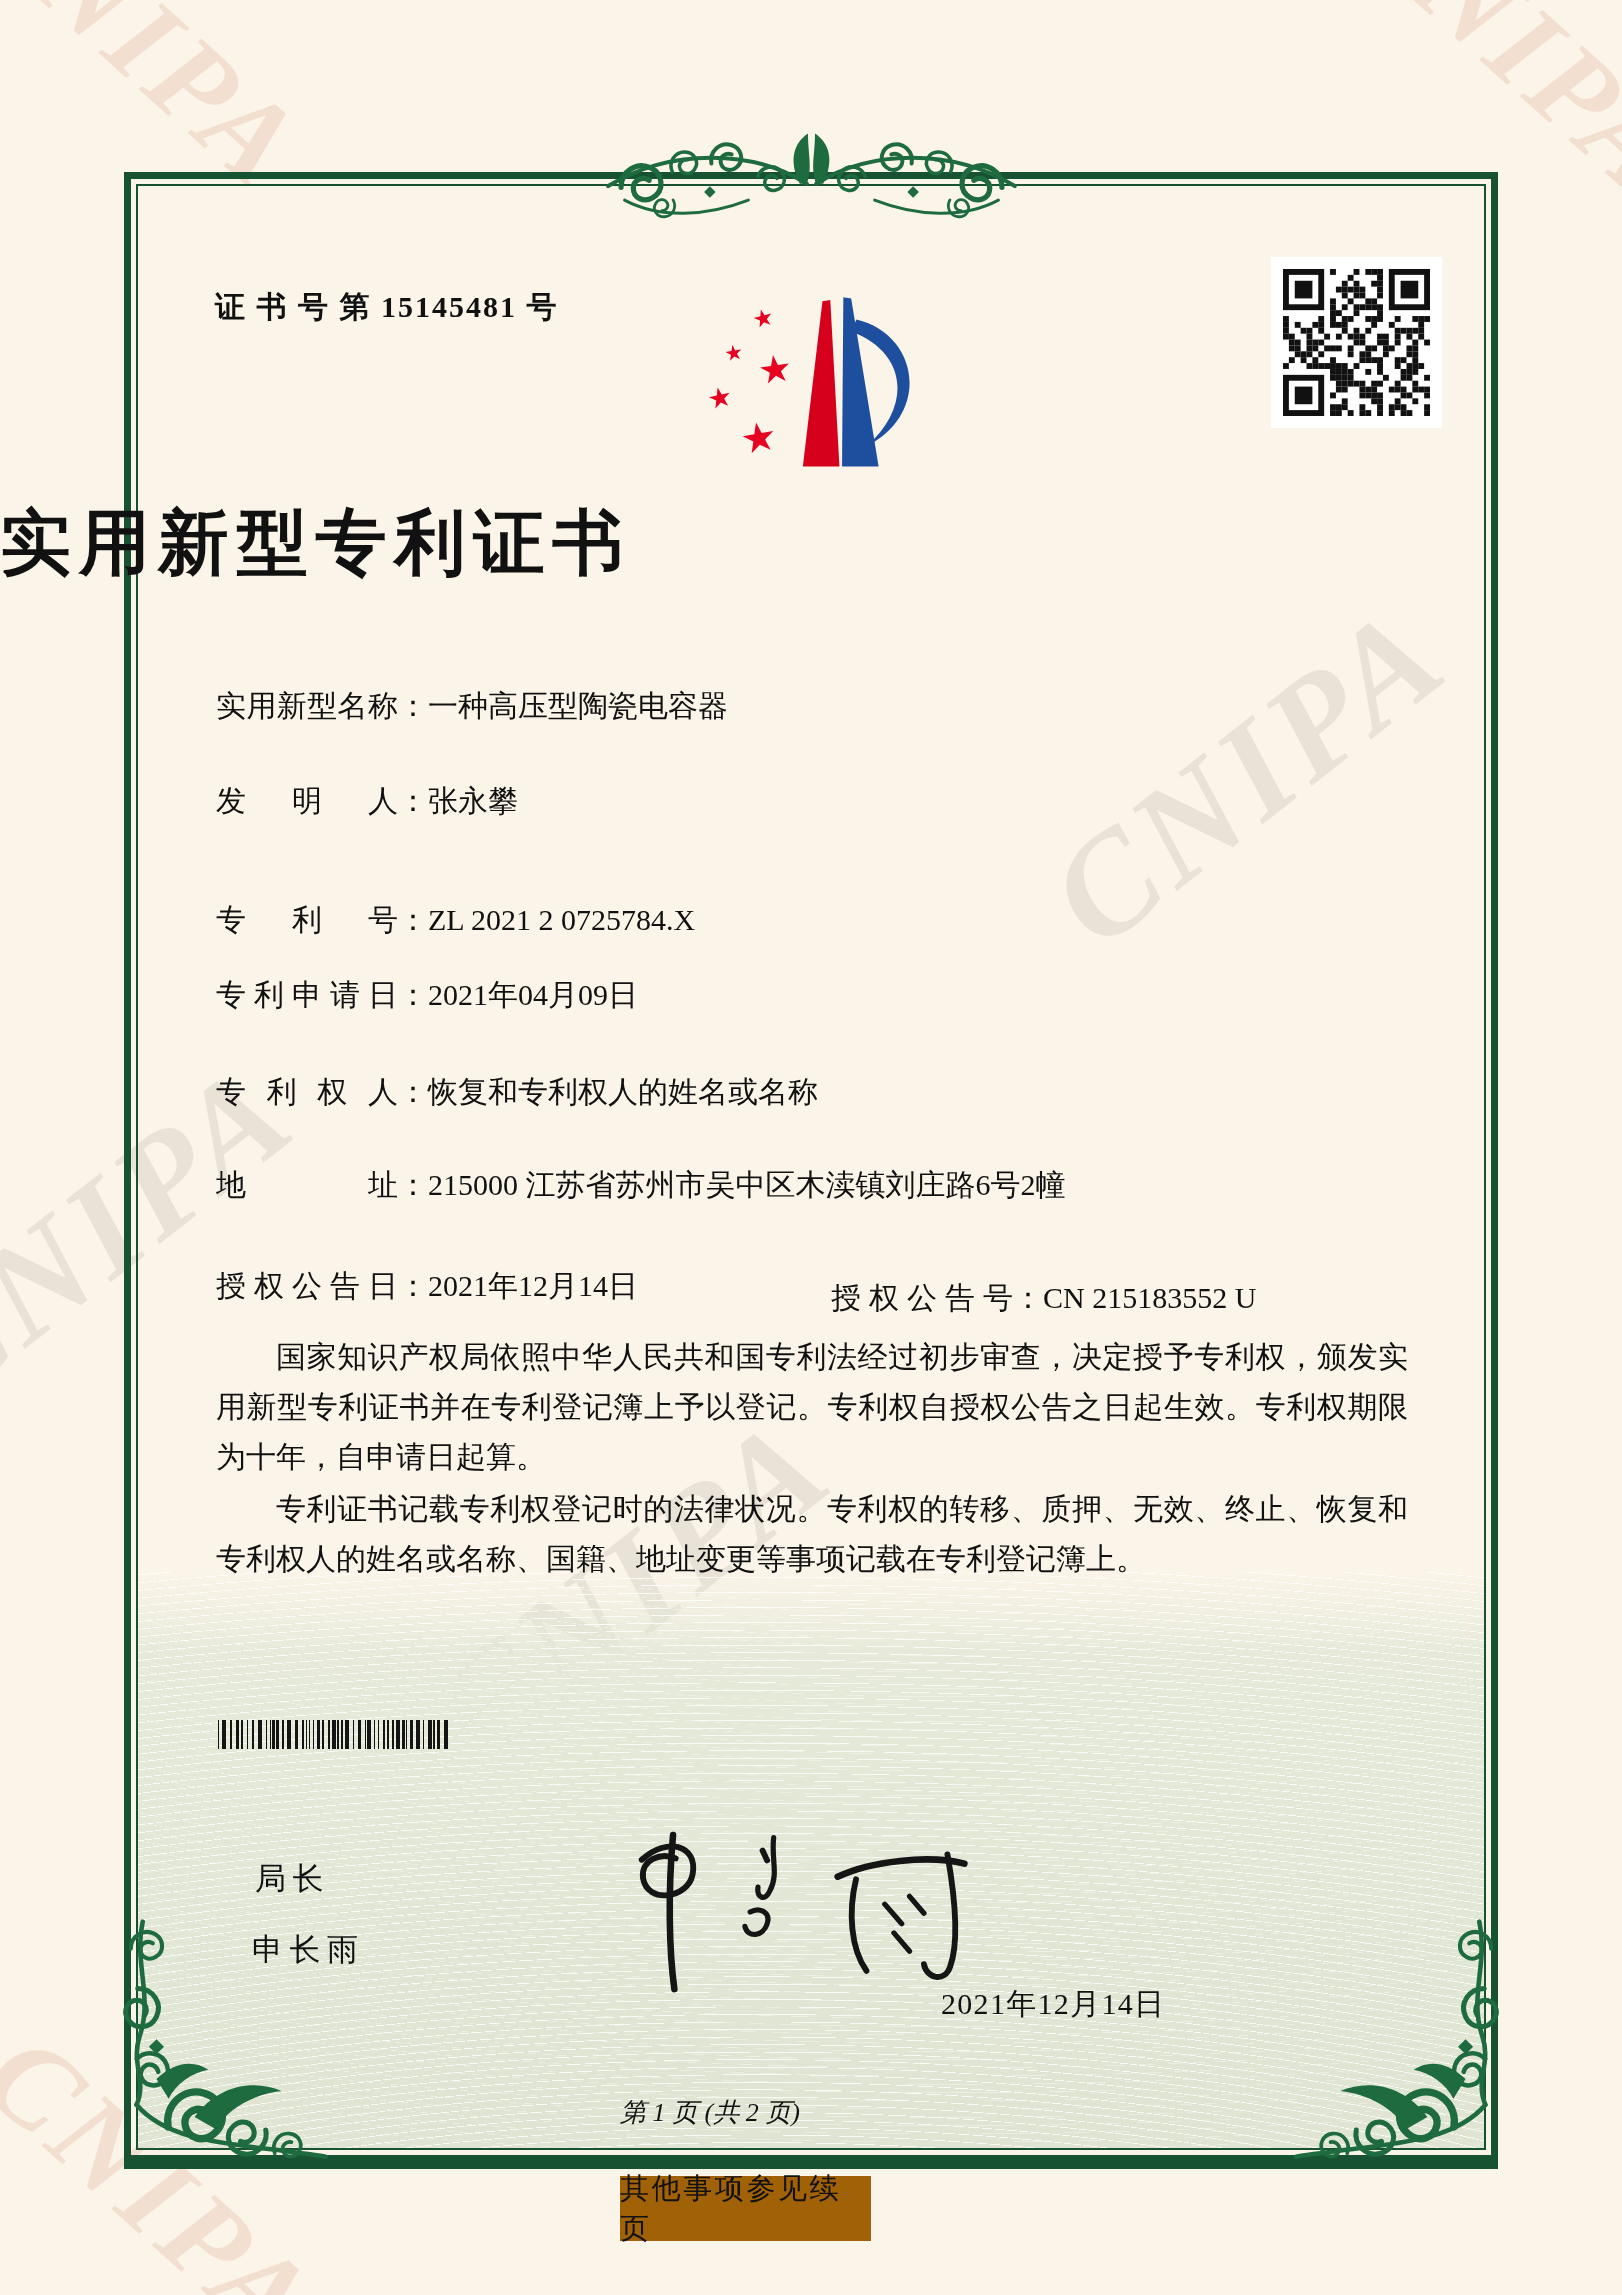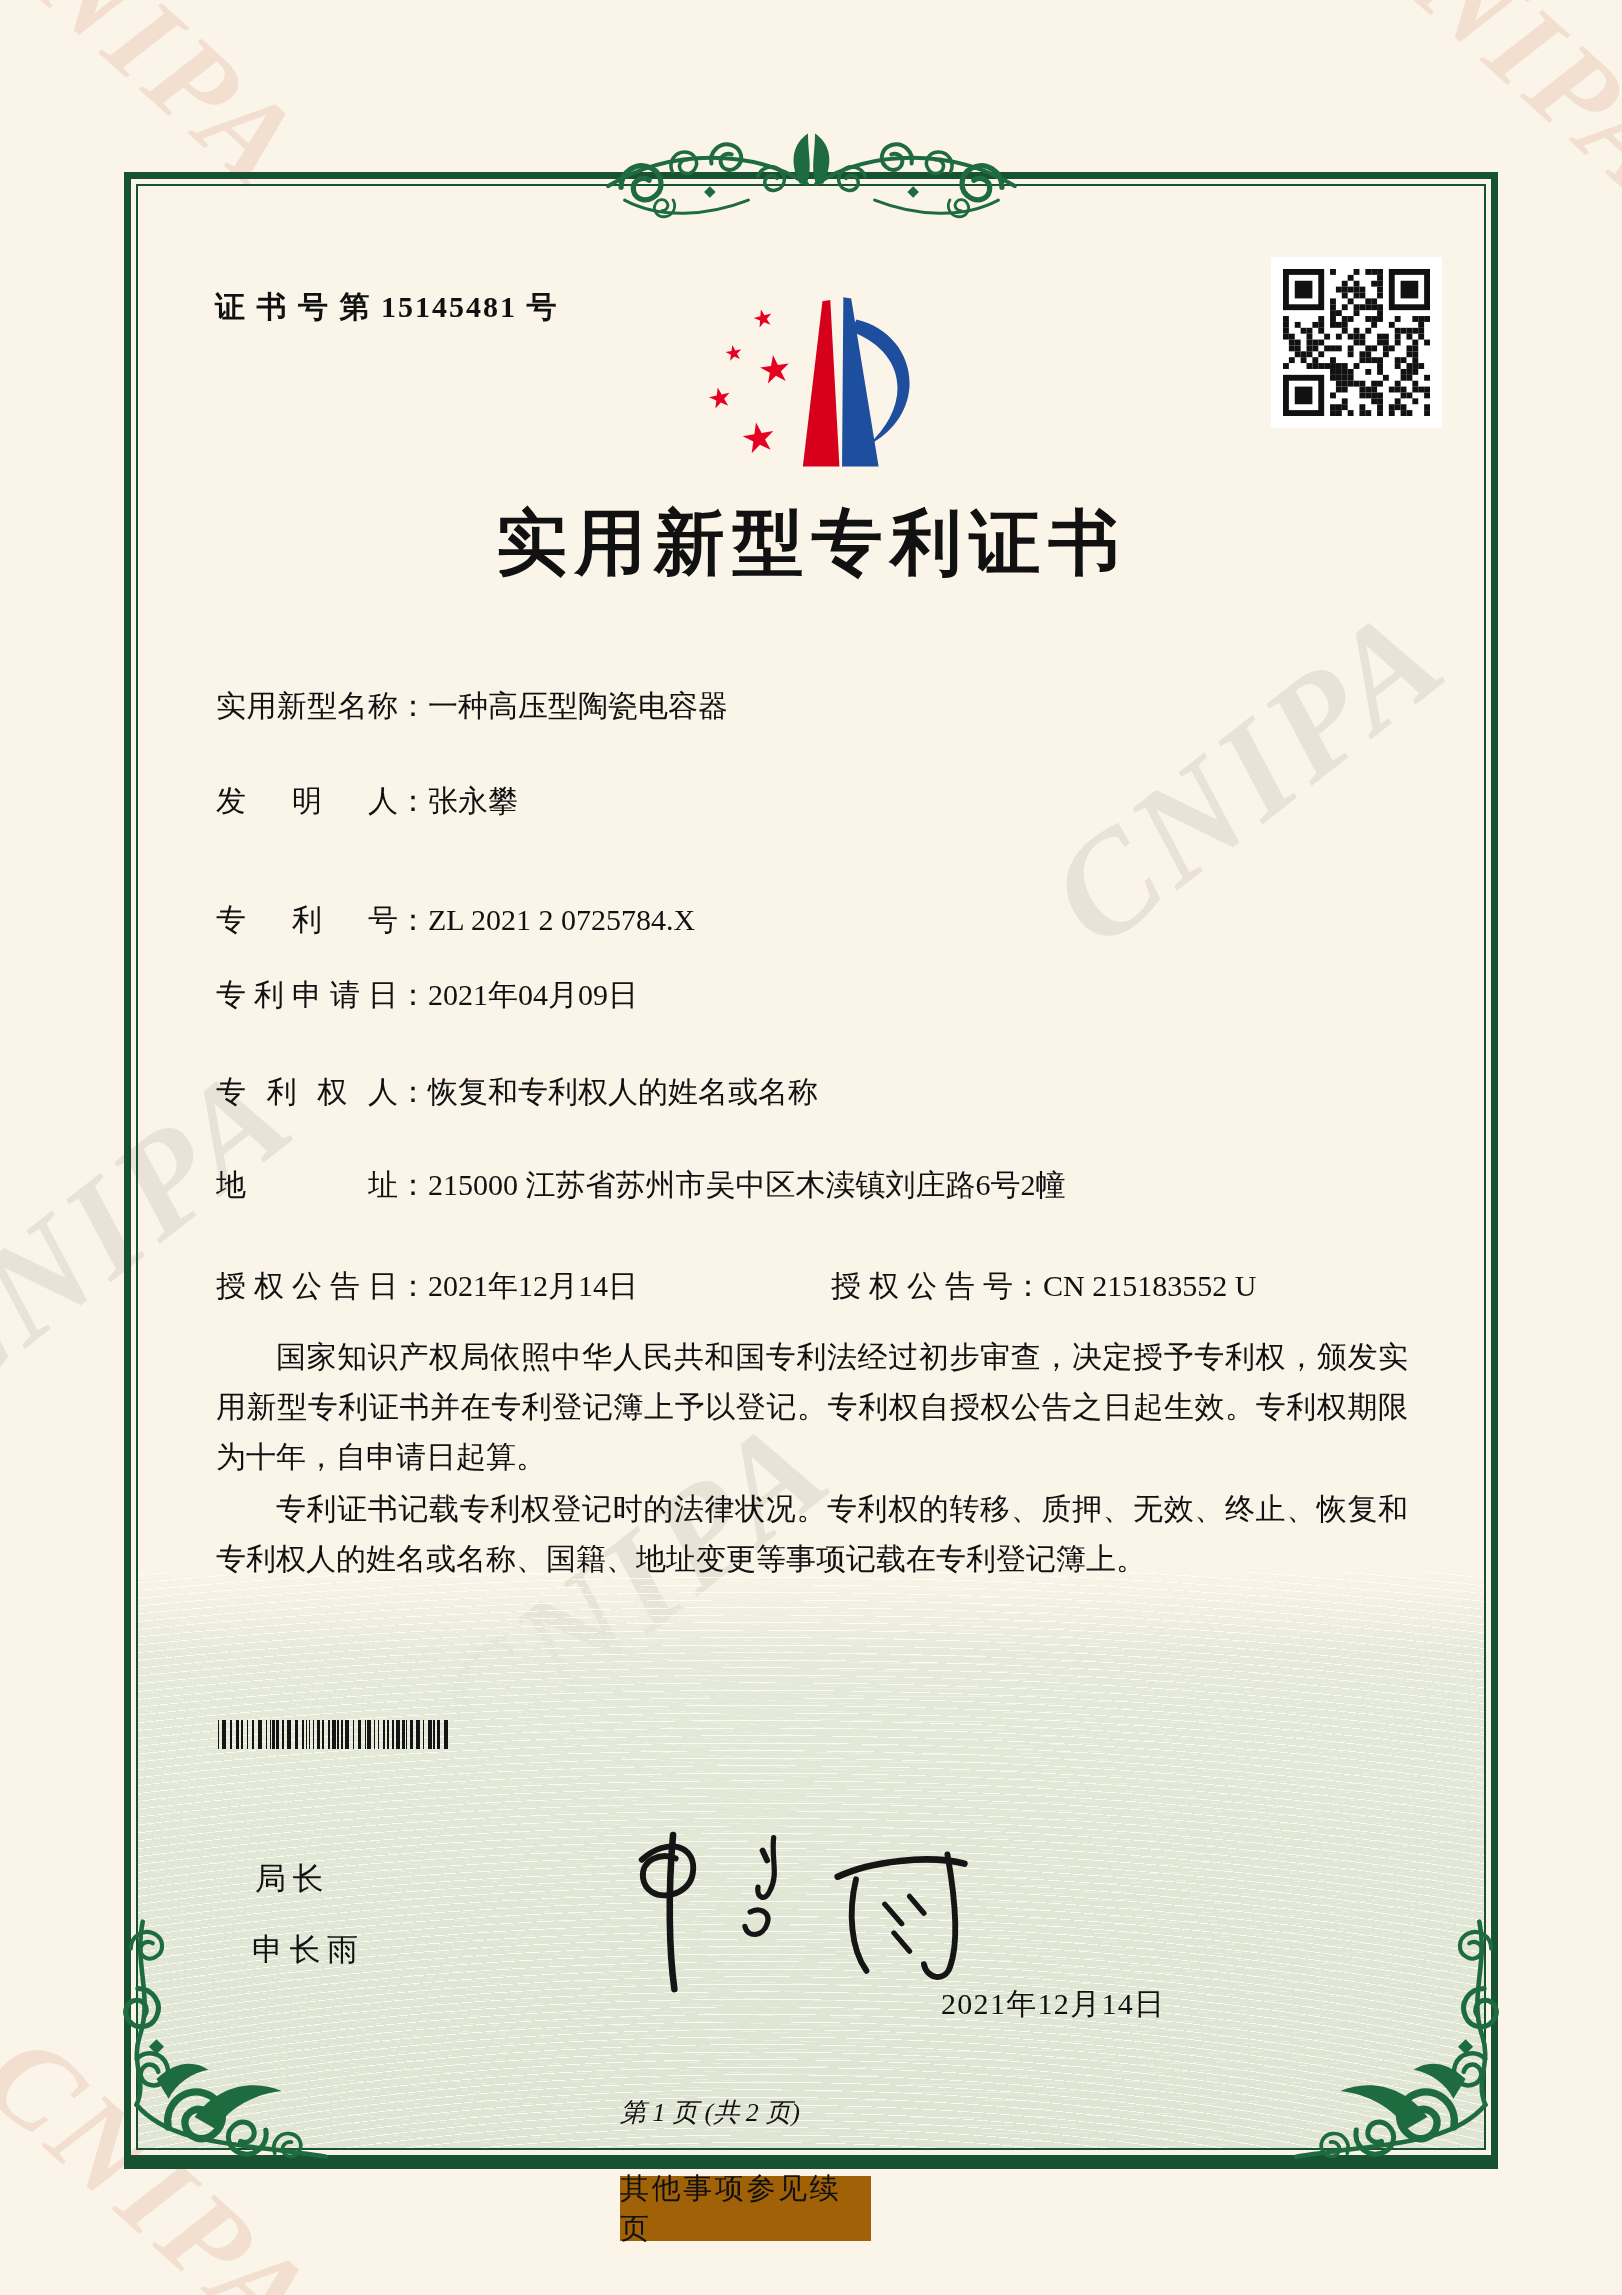--- a/index.html
+++ b/index.html
@@ -27,24 +27,24 @@
       repeating-radial-gradient(2094px 785px at 60% -60%, rgba(255,255,255,0.35) 0 1.3px, rgba(255,255,255,0) 1.3px 22px),
       linear-gradient(180deg, rgba(227,232,215,0) 0%, rgba(227,232,215,0.85) 14%, #e3e8d7 32%, #dfe5d2 100%);
   }
   
   .orn{position:absolute;z-index:3;color:#1f6b40;pointer-events:none;}
   
   .abs{position:absolute;z-index:4;}
   .cert-no{left:215px;top:287px;font-size:30px;letter-spacing:2px;font-weight:bold;}
   .logo{left:701px;top:272px;width:222px;height:206px;}
   .qr{left:1271px;top:257px;width:171px;height:171px;background:#fff;display:flex;align-items:center;justify-content:center;}
-  .title{left:0;width:1623px;top:496px;text-align:center;font-size:71px;font-weight:bold;letter-spacing:7.9px;}
+  .title{left:0;width:1623px;top:496px;text-align:left;font-size:71px;font-weight:bold;letter-spacing:7.9px;}
   .field-row{left:216px;width:1197px;font-size:30px;white-space:nowrap;}
   .flabel{display:inline-block;width:182px;text-align:justify;text-align-last:justify;vertical-align:top;}
-  .pair2{position:absolute;left:615px;top:0;white-space:nowrap;}
+  .pair2{position:absolute;left:615px;top:12px;white-space:nowrap;}
   .para{left:216px;width:1192px;font-size:30px;line-height:50px;text-align:justify;text-indent:60px;}
   .barcode{left:218px;top:1720px;width:239px;height:29px;display:flex;align-items:stretch;overflow:hidden;}
   .barcode i{display:block;background:#141414;height:100%;flex:none;}
   .signer-title{left:255px;top:1858px;font-size:31px;letter-spacing:6.5px;}
   .signer-name{left:252px;top:1929px;font-size:31px;letter-spacing:6.5px;}
   .signature{left:563px;top:1814px;width:471px;height:196px;}
   .issue-date{left:941px;top:1984px;font-size:30px;letter-spacing:1.3px;}
   .page-info{left:579px;top:2095px;width:262px;text-align:center;font-size:26px;font-style:italic;}
   .footer-box{left:620px;top:2176px;width:251px;height:65px;background:#a16207;
     display:flex;align-items:center;justify-content:center;font-size:29px;letter-spacing:2.6px;}

